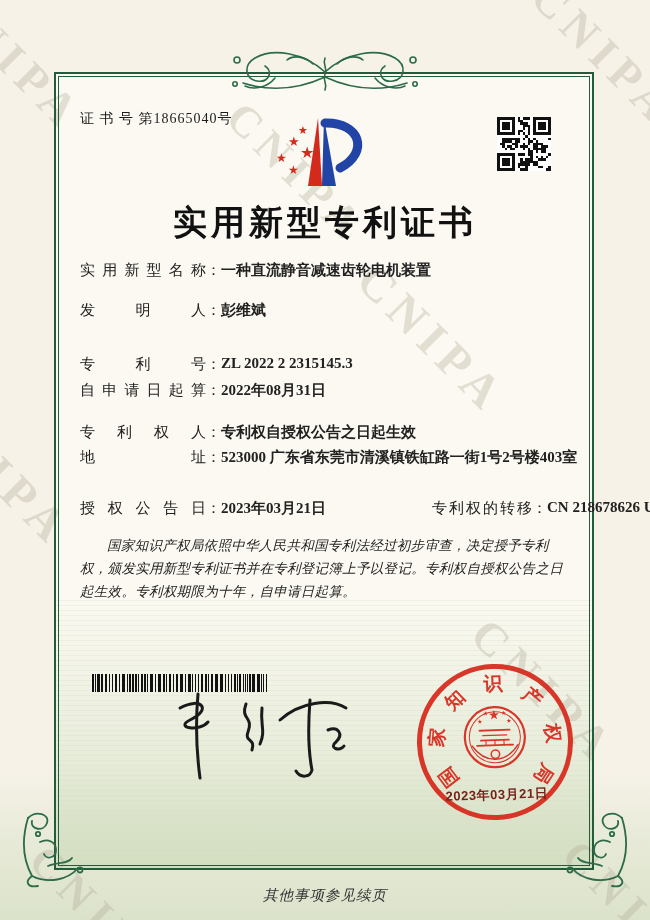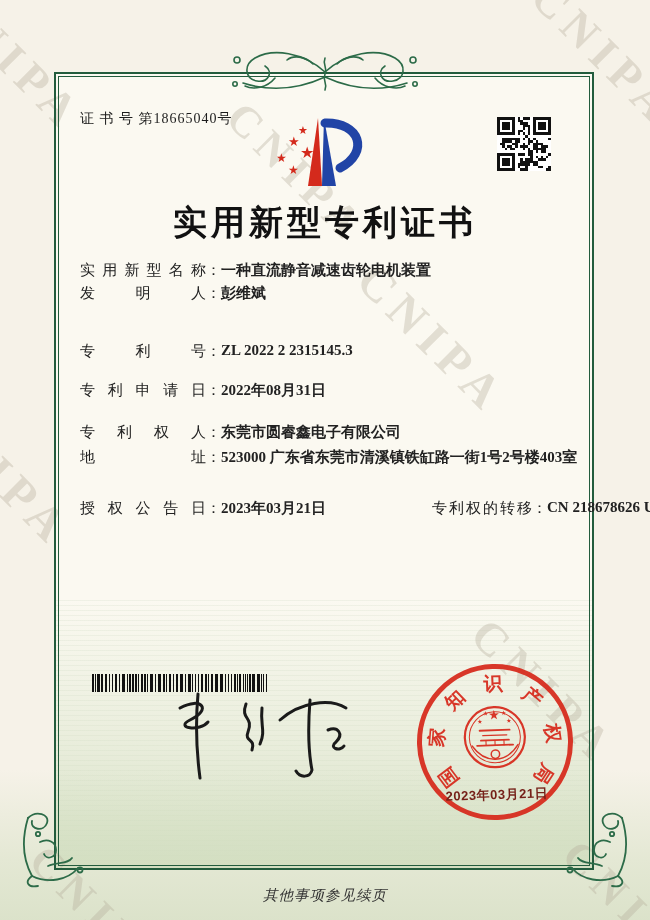--- a/index.html
+++ b/index.html
@@ -260,58 +260,59 @@
       <rect x="20" y="20" width="1" height="1" fill="#111"></rect>
     </svg>
 
   <div class="title">实用新型专利证书</div>
 
   <div class="row" style="top:261px">
     <span class="lbl">实用新型名称</span>
       <span class="colon">：</span>
       <span class="val">一种直流静音减速齿轮电机装置</span>
   </div>
-  <div class="row" style="top:284px">
+  <div class="row" style="top:301px">
     <span class="lbl">发明人</span>
       <span class="colon">：</span>
       <span class="val">彭维斌</span>
   </div>
-  <div class="row" style="top:342px">
+  <div class="row" style="top:355px">
     <span class="lbl">专利号</span>
       <span class="colon">：</span>
       <span class="val">ZL 2022 2 2315145.3</span>
   </div>
   <div class="row" style="top:381px">
-    <span class="lbl">专利申请日</span>
+    <span class="lbl">自申请日起算</span>
       <span class="colon">：</span>
       <span class="val">2022年08月31日</span>
   </div>
   <div class="row" style="top:423px">
     <span class="lbl">专利权人</span>
       <span class="colon">：</span>
-      <span class="val">东莞市圆睿鑫电子有限公司</span>
+      <span class="val">专利权自授权公告之日起生效</span>
   </div>
   <div class="row" style="top:448px">
     <span class="lbl">地址</span>
       <span class="colon">：</span>
       <span class="val">523000 广东省东莞市清溪镇铁缸路一街1号2号楼403室</span>
   </div>
 
   <div class="row" style="top:499px">
     <span class="lbl">授权公告日</span>
       <span class="colon">：</span>
       <span class="val">2023年03月21日</span>
     <span class="pair2">
       <span class="lbl2">专利权的转移</span>
         <span class="colon">：</span>
         <span class="val">CN 218678626 U</span>
     </span>
   </div>
 
   <div class="paras">
+    <p>国家知识产权局依照中华人民共和国专利法经过初步审查，决定授予专利权，颁发实用新型专利证书并在专利登记簿上予以登记。专利权自授权公告之日起生效。专利权期限为十年，自申请日起算。</p>
   </div>
 
   <div class="barcode" id="barcode">
       <div style="width: 2px; margin-right: 1px;"></div>
       <div style="width: 1px; margin-right: 1px;"></div>
       <div style="width: 3px; margin-right: 1px;"></div>
       <div style="width: 2px; margin-right: 2px;"></div>
       <div style="width: 2px; margin-right: 2px;"></div>
       <div style="width: 1px; margin-right: 2px;"></div>
       <div style="width: 1px; margin-right: 2px;"></div>

